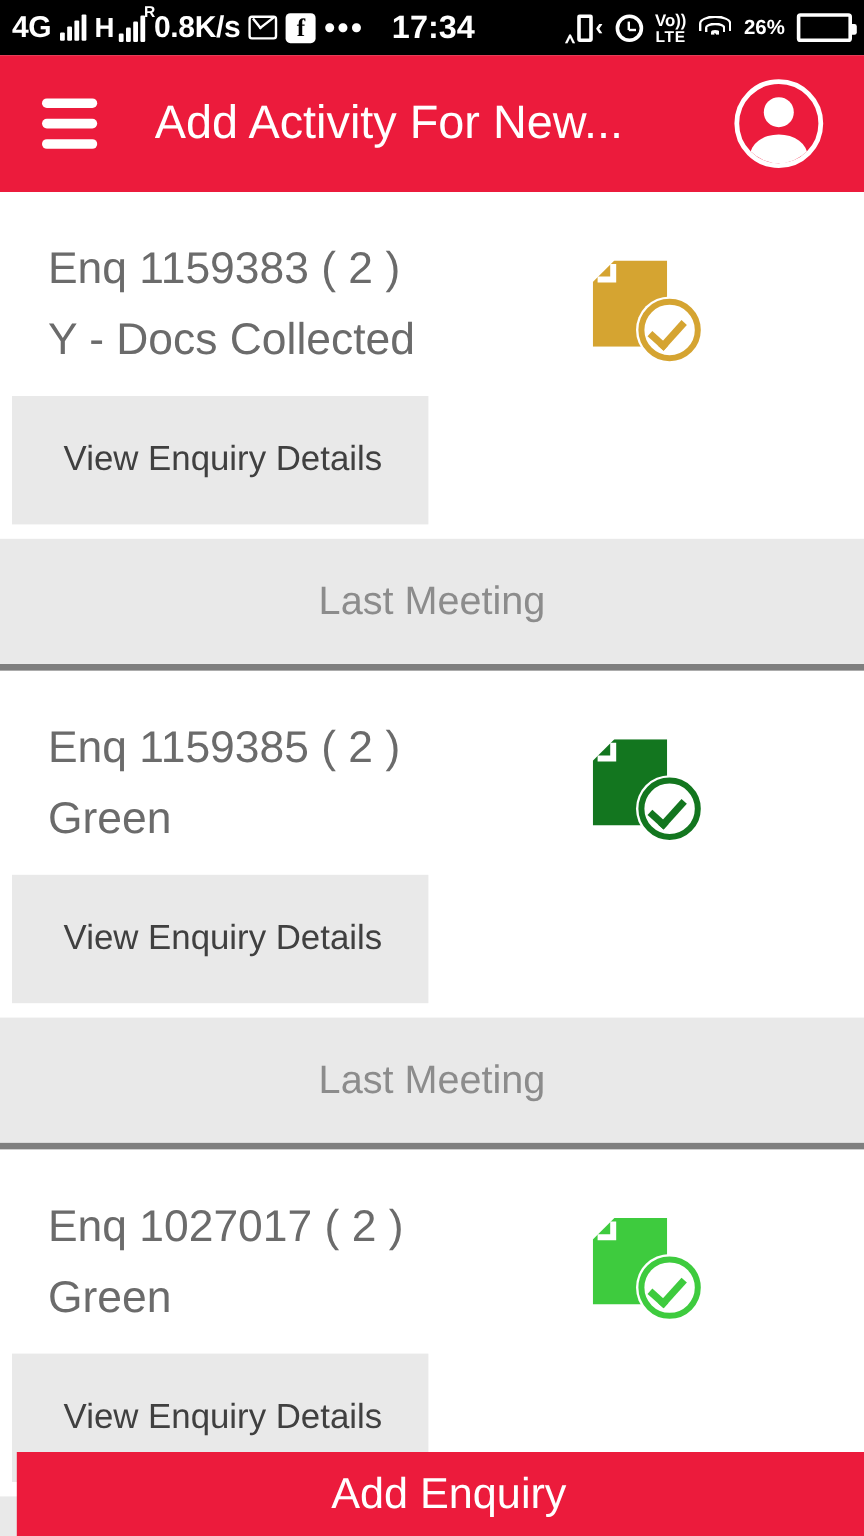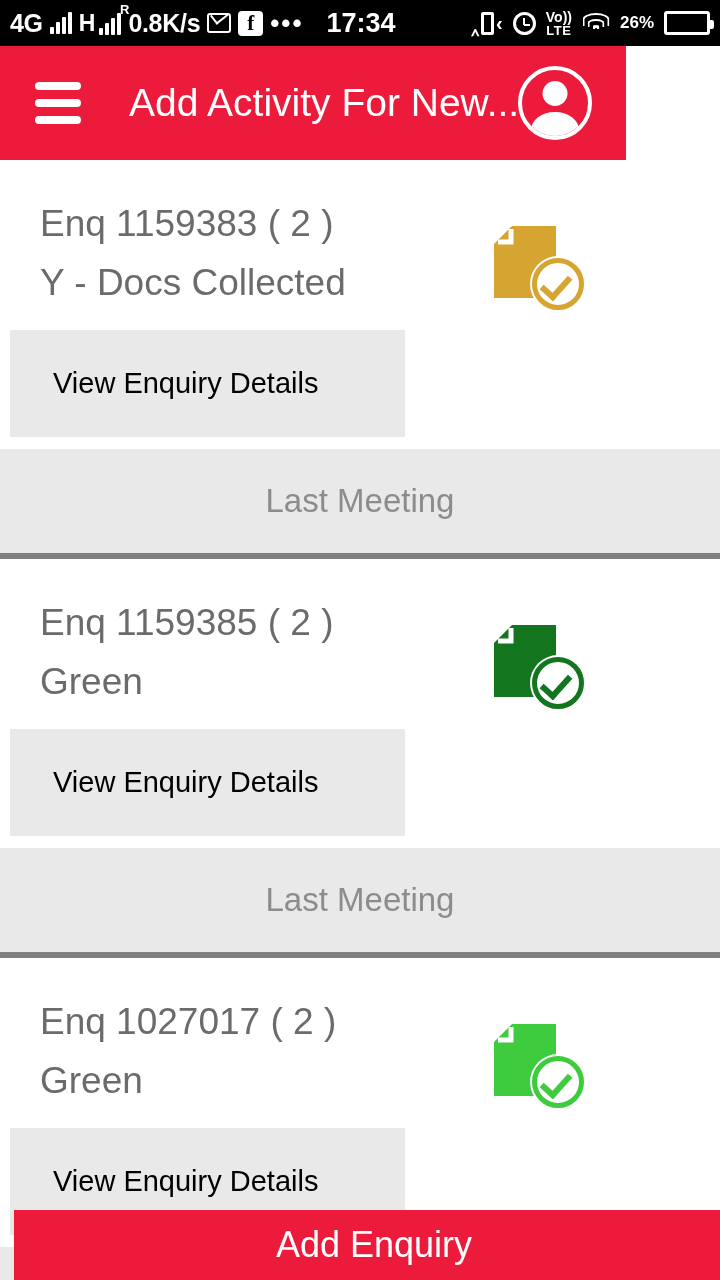--- a/index.html
+++ b/index.html
@@ -83,21 +83,21 @@
     position:relative; padding:2px;
   }
   .batt::after{
     content:""; position:absolute; right:-7px; top:6px; width:4px; height:9px;
     background:#fff; border-radius:0 2px 2px 0;
   }
   .batt .fill { height:100%; background:#fff; }
 
   
   .appbar {
-    position:absolute; top:46px; left:0; width:626px; height:114px;
+    position:absolute; top:46px; left:0; width:720px; height:114px;
     background:#ec1b3c; display:flex; align-items:center;
   }
   .hamburger {
     width:46px; margin-left:35px;
     display:flex; flex-direction:column; gap:9px; cursor:pointer;
   }
   .hamburger span { display:block; height:8px; background:#fff; border-radius:4px; }
   .appbar-title {
     flex:1; color:#fff; font-size:39px; font-weight:400;
     margin-left:48px; white-space:nowrap; overflow:hidden;
@@ -112,21 +112,21 @@
     width:25px; height:25px; background:#fff; border-radius:50%;
   }
   .avatar .body {
     position:absolute; bottom:-12px; left:50%; transform:translateX(-50%);
     width:48px; height:36px; background:#fff; border-radius:50% 50% 0 0;
   }
 
   
   .list { position:absolute; top:160px; left:0; width:720px; bottom:0; overflow:hidden; }
   .card { background:#fff; width:720px; position:relative; }
-  .card-head { display:flex; align-items:flex-end; padding:34px 0 0 0; }
+  .card-head { display:flex; align-items:center; padding:34px 0 0 0; }
   .card-title {
     margin-left:40px; color:#6b6b6b; font-size:37px; line-height:59px;
     font-weight:400; flex:1;
   }
   .card-icon { width:96px; margin-right:130px; margin-top:14px; flex:none; }
 
   
   .doc-ico { position:relative; width:92px; height:86px; }
   .doc-ico .page {
     position:absolute; left:0; top:0; width:62px; height:72px;
@@ -141,23 +141,23 @@
     border:5px solid currentColor; position:relative;
   }
   .doc-ico .check .ring::after{
     content:""; position:absolute; left:10px; top:7px;
     width:12px; height:23px;
     border-right:6px solid currentColor; border-bottom:6px solid currentColor;
     transform:rotate(42deg);
   }
 
   .btn-details {
-    display:block; margin:18px 0 0 10px; width:395px; height:107px;
+    display:block; margin:18px 0 0 10px; width:347px; height:107px;
     background:#e9e9e9; border:none;
-    color:#000000; font-size:29px; font-family:inherit; text-align:left;
+    color:#404040; font-size:29px; font-family:inherit; text-align:left;
     padding-left:43px; cursor:pointer;
   }
   .band-meeting {
     margin-top:12px; width:720px; height:104px; background:#e9e9e9;
     display:flex; align-items:center; justify-content:center;
     color:#8c8c8c; font-size:33px; cursor:pointer;
   }
   .divider { width:720px; height:6px; background:#7f7f7f; }
 
   

